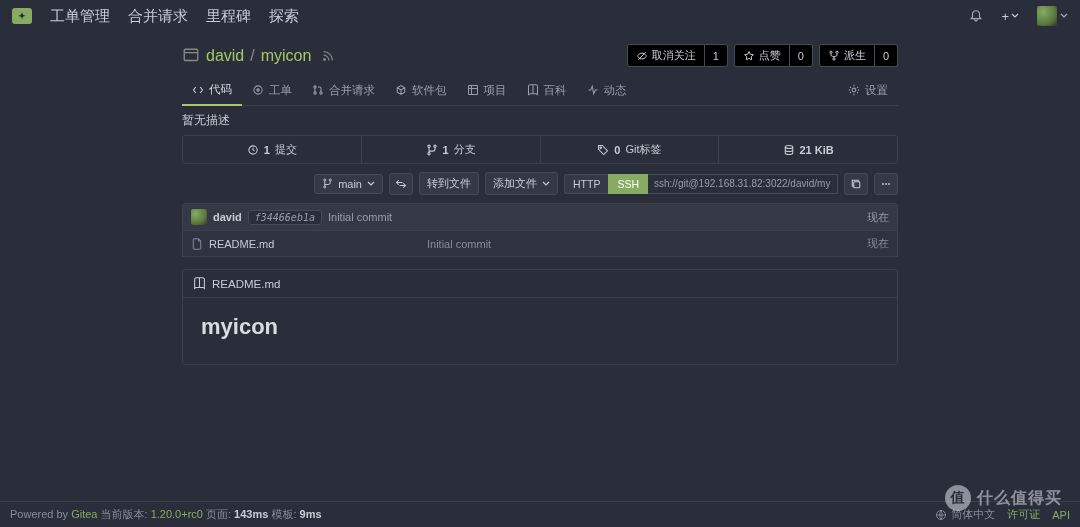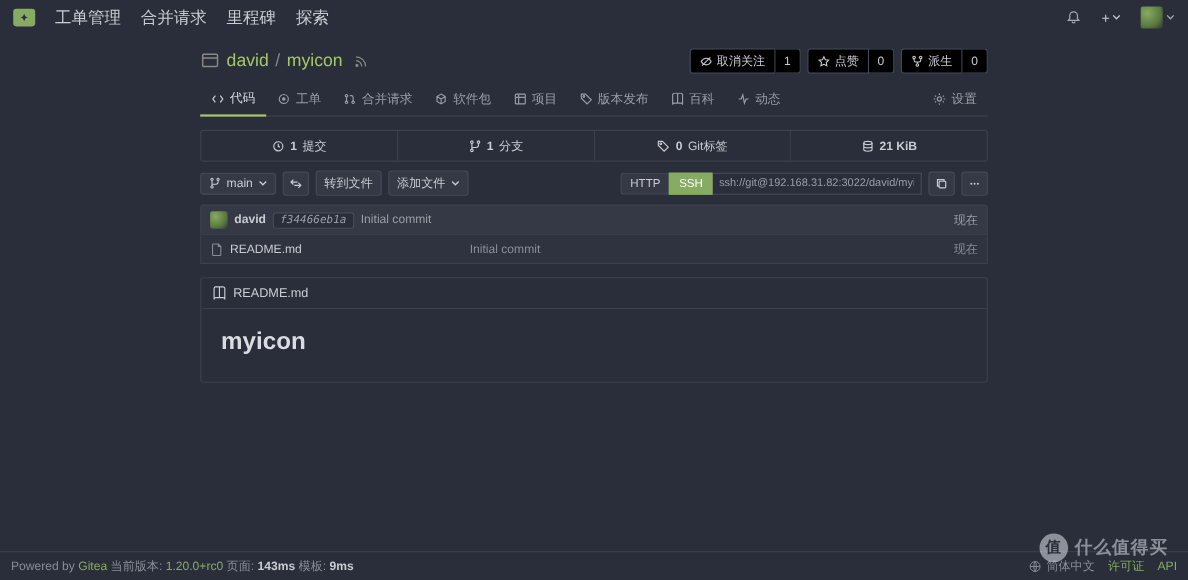--- a/index.html
+++ b/index.html
@@ -86,21 +86,21 @@
     margin-top: 4px;
   }
   .stat-item {
     flex:1; display:flex; align-items:center; justify-content:center; gap:5px;
     padding: 6px 0; font-size:11px; color:#c9ccd4; cursor:pointer;
   }
   .stat-item + .stat-item { border-left: 1px solid #3d414d; }
 
   
   .toolbar-row {
-    display:flex; justify-content:space-between; align-items:center;
+    display:flex; justify-content:flex-end; align-items:center;
     margin-top: 8px; gap:6px;
   }
   .toolbar-left, .toolbar-right { display:flex; gap:6px; align-items:center; }
   .branch-btn { background:#353945; border:1px solid #454a57; padding:3px 7px; border-radius:3px; display:flex; align-items:center; gap:5px; font-size:11px; color:#c9ccd4; cursor:pointer;}
   .square-btn { width:24px; height:22px; background:#353945; border:1px solid #454a57; border-radius:3px; display:flex; align-items:center; justify-content:center; cursor:pointer; color:#c9ccd4;}
   .proto-http { background:#353945; border:1px solid #454a57; border-right:none; padding:3px 8px; font-size:10.5px; color:#c9ccd4; border-radius:3px 0 0 3px; cursor:pointer;}
   .proto-ssh { background:#87ab63; border:1px solid #87ab63; padding:3px 8px; font-size:10.5px; color:#fff; cursor:pointer;}
   .clone-url {
     width: 190px; background:#2a2e3a; border:1px solid #454a57; border-left:none;
     padding:3px 6px; font-size:10px; color:#9a9da8;
@@ -275,27 +275,20 @@
         </div>
       <div class="tab">
           <svg width="12" height="12" viewBox="0 0 16 16" fill="none" stroke="currentColor" stroke-width="1.4">
             <rect x="2" y="2" width="12" height="12" rx="1"></rect>
             <path d="M6 2v12M2 6h12"></path>
           </svg>
           <span>项目</span>
         </div>
       <div class="tab">
           <svg width="12" height="12" viewBox="0 0 16 16" fill="none" stroke="currentColor" stroke-width="1.4">
-            <path d="M2 2h5l7 7-5 5-7-7z"></path>
-            <circle cx="5" cy="5" r="1"></circle>
-          </svg>
-          <span>版本发布</span>
-        </div>
-      <div class="tab">
-          <svg width="12" height="12" viewBox="0 0 16 16" fill="none" stroke="currentColor" stroke-width="1.4">
             <path d="M2 3a2 2 0 0 1 2-2h4v12H4a2 2 0 0 0-2 2zM14 3a2 2 0 0 0-2-2H8v12h4a2 2 0 0 1 2 2z"></path>
           </svg>
           <span>百科</span>
         </div>
       <div class="tab">
           <svg width="12" height="12" viewBox="0 0 16 16" fill="none" stroke="currentColor" stroke-width="1.4">
             <path d="M2 8h3l2-5 2 10 2-5h3"></path>
           </svg>
           <span>动态</span>
         </div>
@@ -305,20 +298,21 @@
           <svg width="12" height="12" viewBox="0 0 16 16" fill="none" stroke="currentColor" stroke-width="1.4">
             <circle cx="8" cy="8" r="2.5"></circle>
             <path d="M8 1v2M8 13v2M2.5 4l1.5 1M12 11l1.5 1M1 8h2M13 8h2M2.5 12l1.5-1M12 5l1.5-1"></path>
           </svg>
           <span>设置</span>
         </div>
     </div>
   </div>
 
   <div class="desc-row">
+    <span class="desc-text">暂无描述</span>
   </div>
 
   <div class="stats-bar">
     <div class="stat-item">
       <svg width="12" height="12" viewBox="0 0 16 16" fill="none" stroke="currentColor" stroke-width="1.4">
           <circle cx="8" cy="8" r="5.5"></circle>
           <path d="M8 5v3l2 1"></path>
         </svg>
       <b>1</b>
         <span>提交</span>

